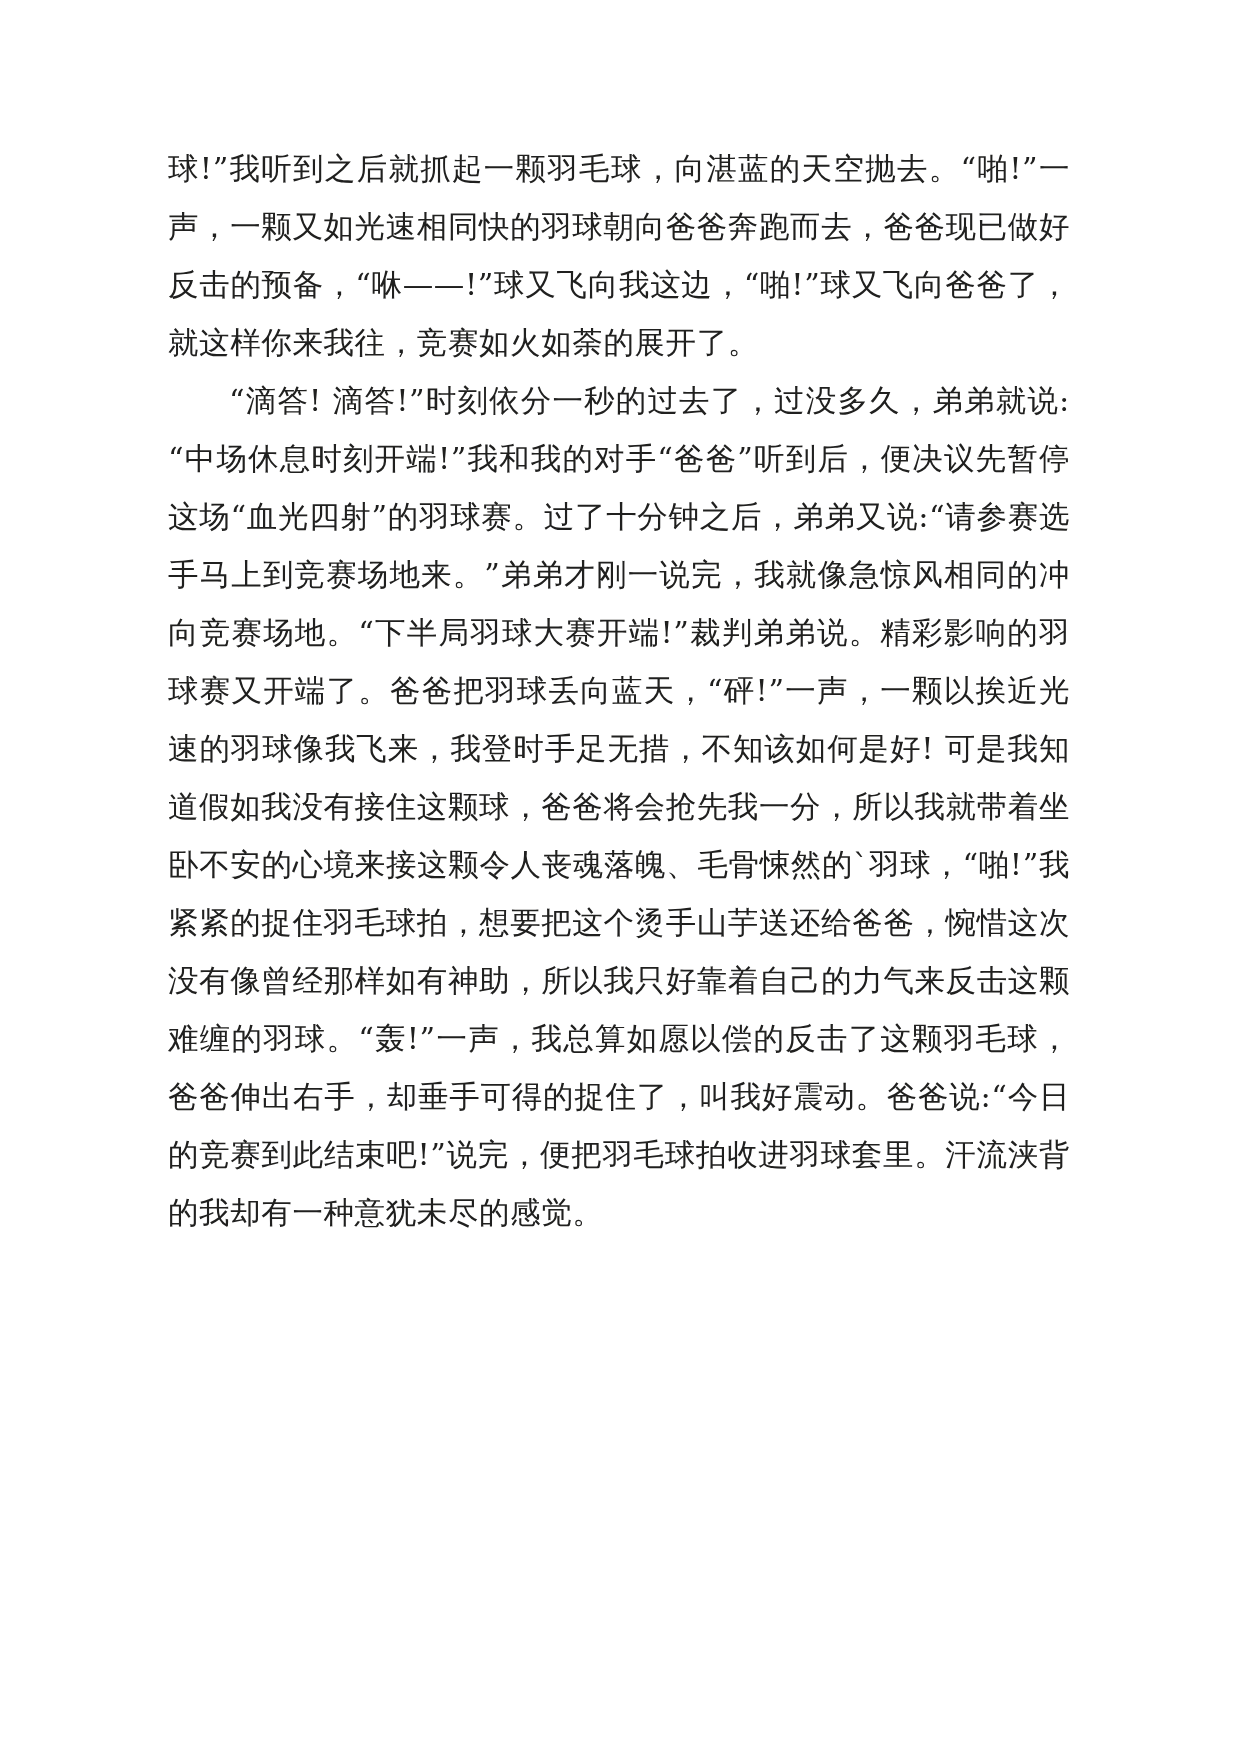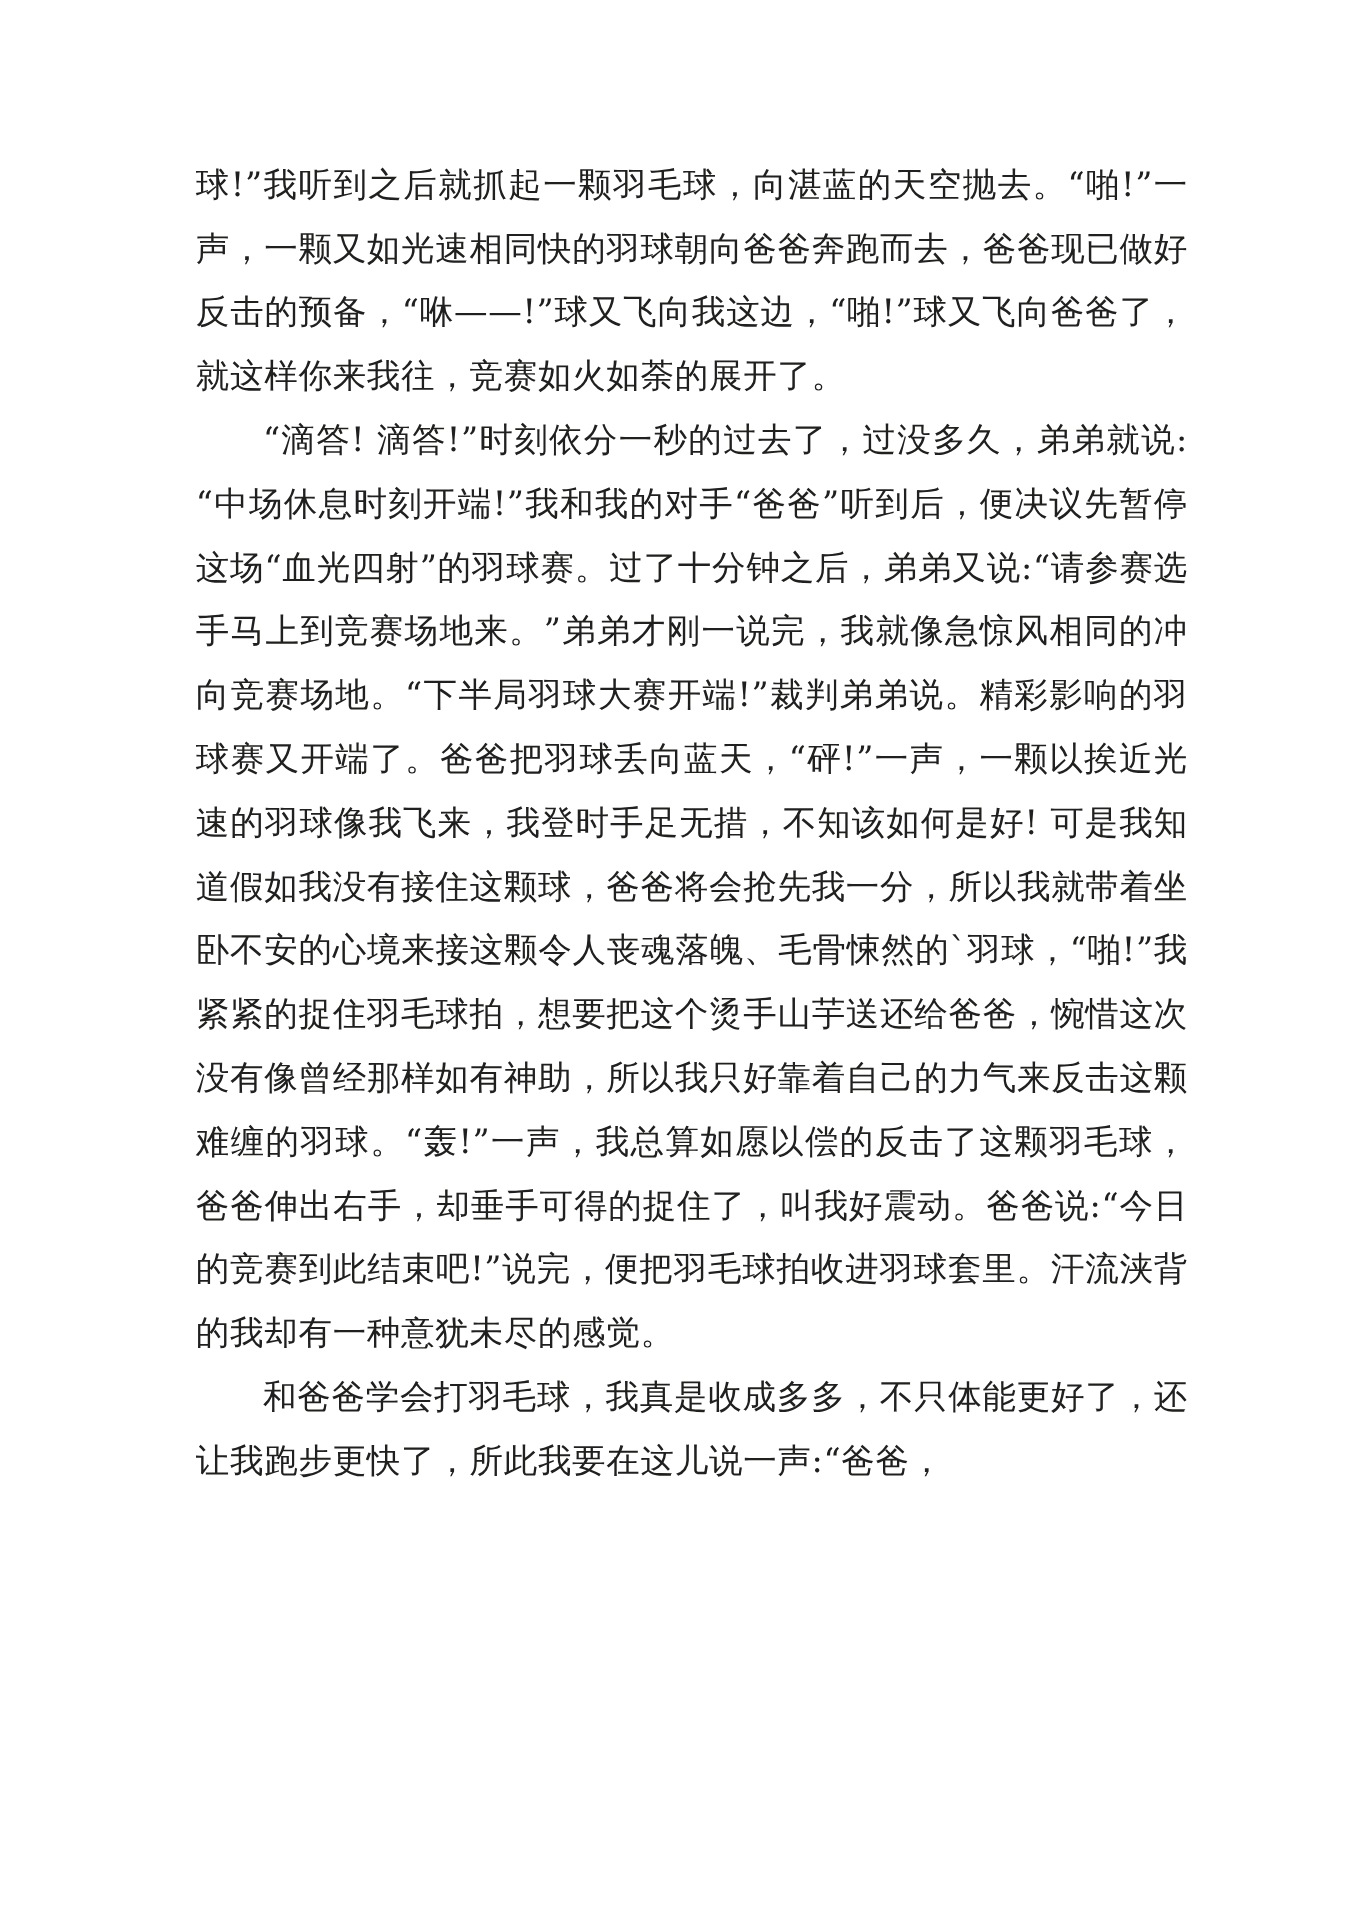--- a/index.html
+++ b/index.html
@@ -12,21 +12,21 @@
     width: 1241px;
     height: 1754px;
     position: relative;
     font-family: "DejaVu Serif", "Liberation Serif", serif;
     color: #1a1a1a;
     overflow: hidden;
   }
   .page {
     position: absolute;
     top: 0;
-    left: 10px;
+    left: 0;
     width: 1228px;
     height: 1754px;
     box-sizing: border-box;
     padding: 140px 158px 120px 168px;
     background: #ffffff;
   }
   .doc-body {
     font-size: 30.5px;
     line-height: 58px;
     letter-spacing: 0.6px;
@@ -43,15 +43,14 @@
     text-indent: 61px;
   }
 </style>
 </head>
 <body>
 
 <div class="page">
   <div class="doc-body">
     <p class="para">球!”我听到之后就抓起一颗羽毛球，向湛蓝的天空抛去。“啪!”一声，一颗又如光速相同快的羽球朝向爸爸奔跑而去，爸爸现已做好反击的预备，“咻——!”球又飞向我这边，“啪!”球又飞向爸爸了，就这样你来我往，竞赛如火如荼的展开了。</p>
     <p class="para indent">“滴答! 滴答!”时刻依分一秒的过去了，过没多久，弟弟就说:“中场休息时刻开端!”我和我的对手“爸爸”听到后，便决议先暂停这场“血光四射”的羽球赛。过了十分钟之后，弟弟又说:“请参赛选手马上到竞赛场地来。”弟弟才刚一说完，我就像急惊风相同的冲向竞赛场地。“下半局羽球大赛开端!”裁判弟弟说。精彩影响的羽球赛又开端了。爸爸把羽球丢向蓝天，“砰!”一声，一颗以挨近光速的羽球像我飞来，我登时手足无措，不知该如何是好! 可是我知道假如我没有接住这颗球，爸爸将会抢先我一分，所以我就带着坐卧不安的心境来接这颗令人丧魂落魄、毛骨悚然的`羽球，“啪!”我紧紧的捉住羽毛球拍，想要把这个烫手山芋送还给爸爸，惋惜这次没有像曾经那样如有神助，所以我只好靠着自己的力气来反击这颗难缠的羽球。“轰!”一声，我总算如愿以偿的反击了这颗羽毛球，爸爸伸出右手，却垂手可得的捉住了，叫我好震动。爸爸说:“今日的竞赛到此结束吧!”说完，便把羽毛球拍收进羽球套里。汗流浃背的我却有一种意犹未尽的感觉。</p>
-    <p class="para indent">和爸爸学会打羽毛球，我真是收成多多，不只体能更好了，还让我跑步更快了，所此我要在这儿说一声:“爸爸，</p>
   </div>
 </div>
 
 </body></html>

